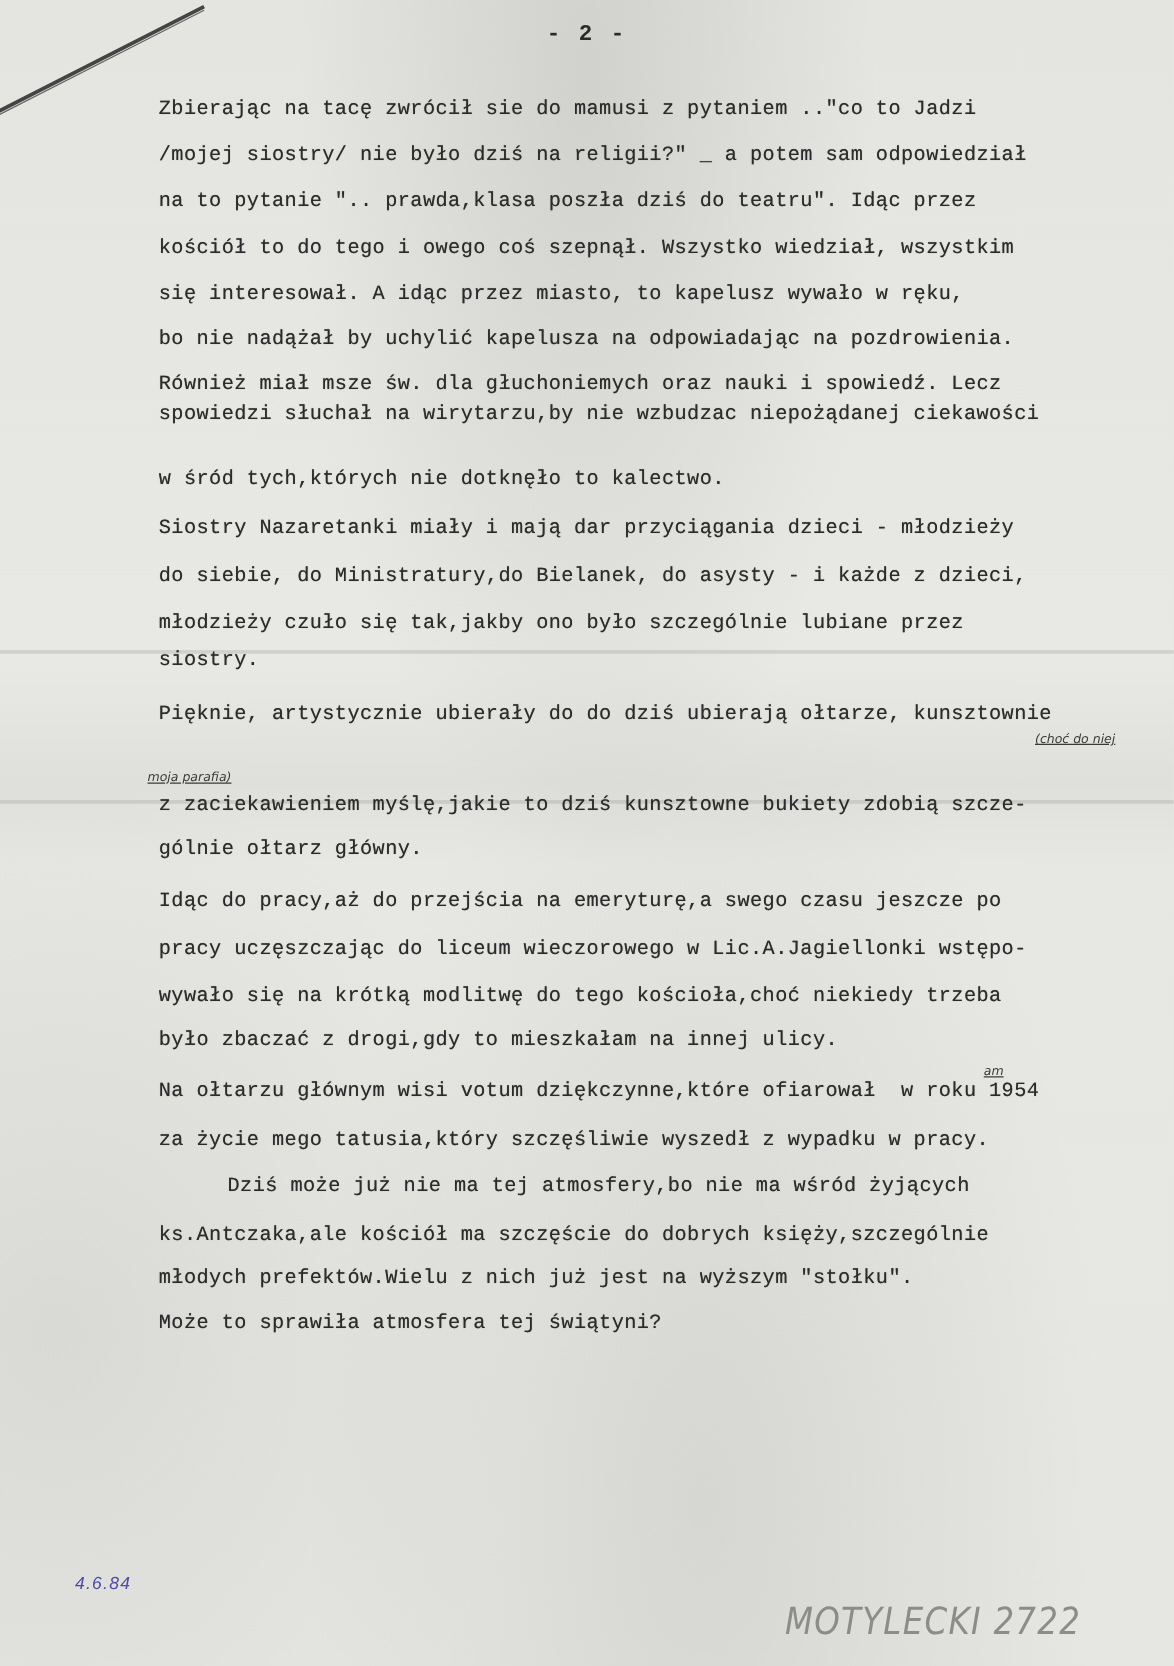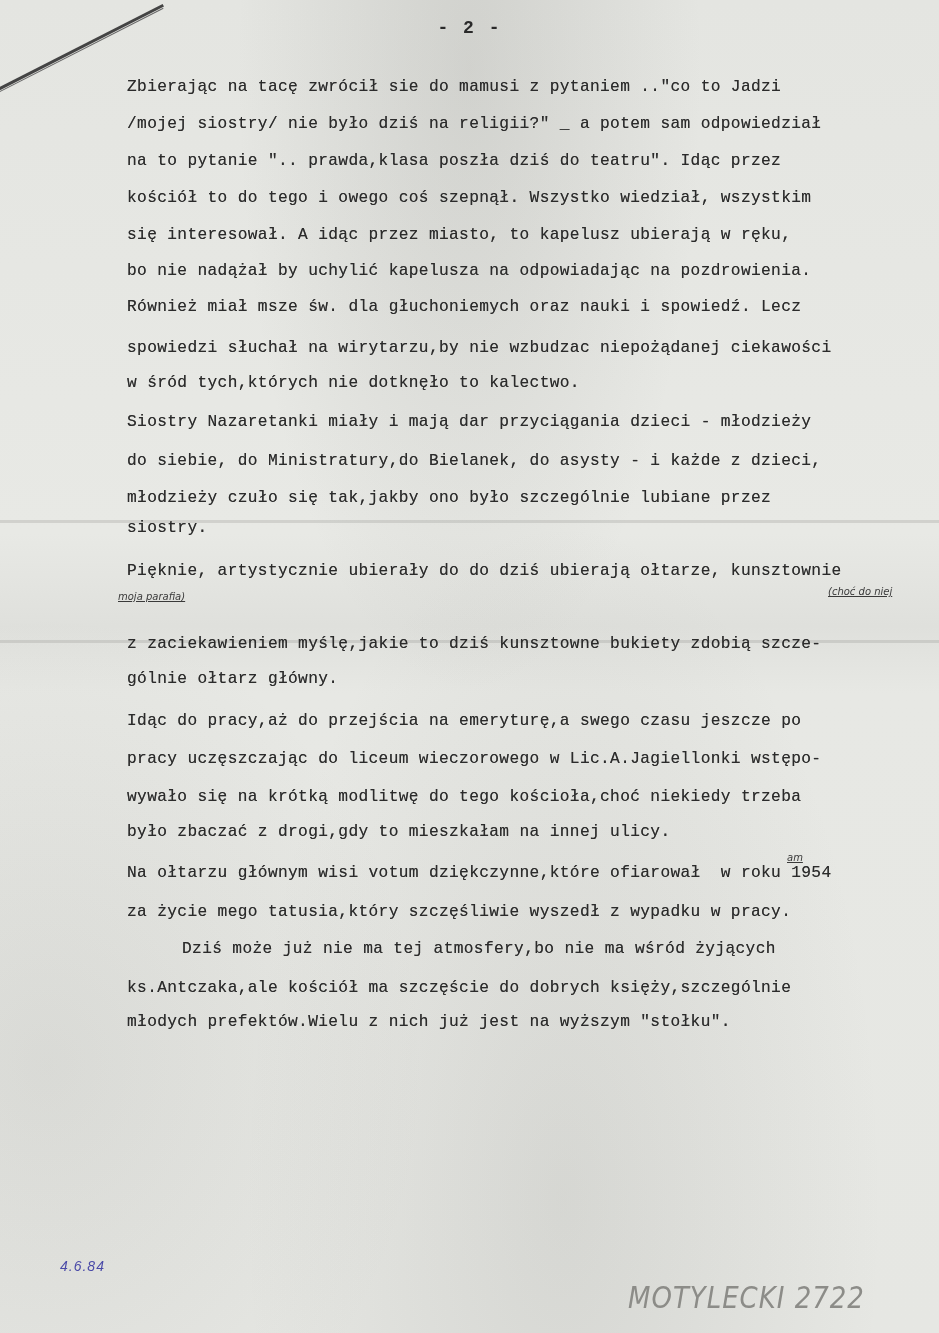--- a/index.html
+++ b/index.html
@@ -60,40 +60,41 @@
   <div class="fold" style="top:640px"></div>
   <div class="diag-line"></div>
   <div class="diag-line b"></div>
 
   <div class="page-number">- 2 -</div>
 
   <div class="line" style="top:78px">Zbierając na tacę zwrócił sie do mamusi z pytaniem .."co to Jadzi</div>
   <div class="line" style="top:115px">/mojej siostry/ nie było dziś na religii?" _ a potem sam odpowiedział</div>
   <div class="line" style="top:152px">na to pytanie ".. prawda,klasa poszła dziś do teatru". Idąc przez</div>
   <div class="line" style="top:189px">kościół to do tego i owego coś szepnął. Wszystko wiedział, wszystkim</div>
-  <div class="line" style="top:226px">się interesował. A idąc przez miasto, to kapelusz ubierają w ręku,</div>
+  <div class="line" style="top:226px">się interesował. A idąc przez miasto, to kapelusz wywało w ręku,</div>
   <div class="line" style="top:262px">bo nie nadążał by uchylić kapelusza na odpowiadając na pozdrowienia.</div>
   <div class="line" style="top:298px">Również miał msze św. dla głuchoniemych oraz nauki i spowiedź. Lecz</div>
-  <div class="line" style="top:339px">spowiedzi słuchał na wirytarzu,by nie wzbudzac niepożądanej ciekawości</div>
+  <div class="line" style="top:322px">spowiedzi słuchał na wirytarzu,by nie wzbudzac niepożądanej ciekawości</div>
   <div class="line" style="top:374px">w śród tych,których nie dotknęło to kalectwo.</div>
   <div class="line" style="top:413px">Siostry Nazaretanki miały i mają dar przyciągania dzieci - młodzieży</div>
   <div class="line" style="top:452px">do siebie, do Ministratury,do Bielanek, do asysty - i każde z dzieci,</div>
   <div class="line" style="top:489px">młodzieży czuło się tak,jakby ono było szczególnie lubiane przez</div>
   <div class="line" style="top:519px">siostry.</div>
   <div class="line" style="top:562px">Pięknie, artystycznie ubierały do do dziś ubierają ołtarze, kunsztownie</div>
   <div class="annot" style="left:828px; top:586px">(choć do niej</div>
-  <div class="annot" style="left:118px; top:591px">moja parafia)</div>
+  <div class="annot" style="left:118px; top:617px">moja parafia)</div>
   <div class="line" style="top:635px">z zaciekawieniem myślę,jakie to dziś kunsztowne bukiety zdobią szcze-</div>
   <div class="line" style="top:670px">gólnie ołtarz główny.</div>
   <div class="line" style="top:712px">Idąc do pracy,aż do przejścia na emeryturę,a swego czasu jeszcze po</div>
   <div class="line" style="top:750px">pracy uczęszczając do liceum wieczorowego w Lic.A.Jagiellonki wstępo-</div>
   <div class="line" style="top:823px">było zbaczać z drogi,gdy to mieszkałam na innej ulicy.</div>
   <div class="line" style="top:788px">wywało się na krótką modlitwę do tego kościoła,choć niekiedy trzeba</div>
   <div class="annot" style="left:787px; top:852px">am</div>
   <div class="line" style="top:864px">Na ołtarzu głównym wisi votum dziękczynne,które ofiarował  w roku 1954</div>
   <div class="line" style="top:903px">za życie mego tatusia,który szczęśliwie wyszedł z wypadku w pracy.</div>
   <div class="line indent" style="top:940px">Dziś może już nie ma tej atmosfery,bo nie ma wśród żyjących</div>
   <div class="line" style="top:1013px">młodych prefektów.Wielu z nich już jest na wyższym "stołku".</div>
   <div class="line" style="top:979px">ks.Antczaka,ale kościół ma szczęście do dobrych księży,szczególnie</div>
+  <div class="line" style="top:1049px">Może to sprawiła atmosfera tej świątyni?</div>
 
   <div class="date-note">4.6.84</div>
   <div class="archive-no">MOTYLECKI 2722</div>
 </div>
 
 </body></html>

